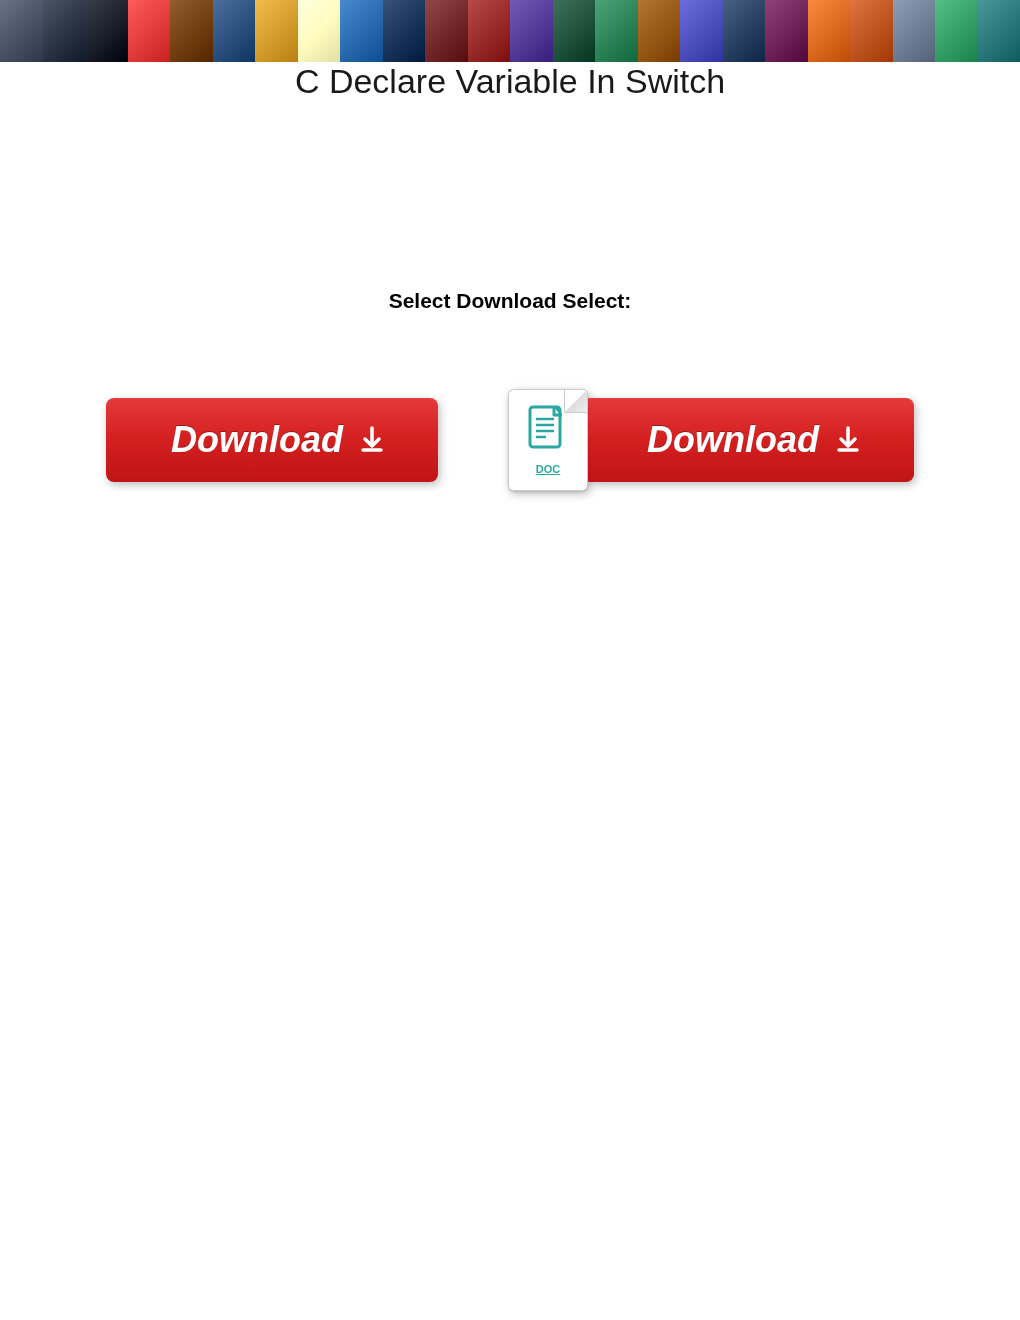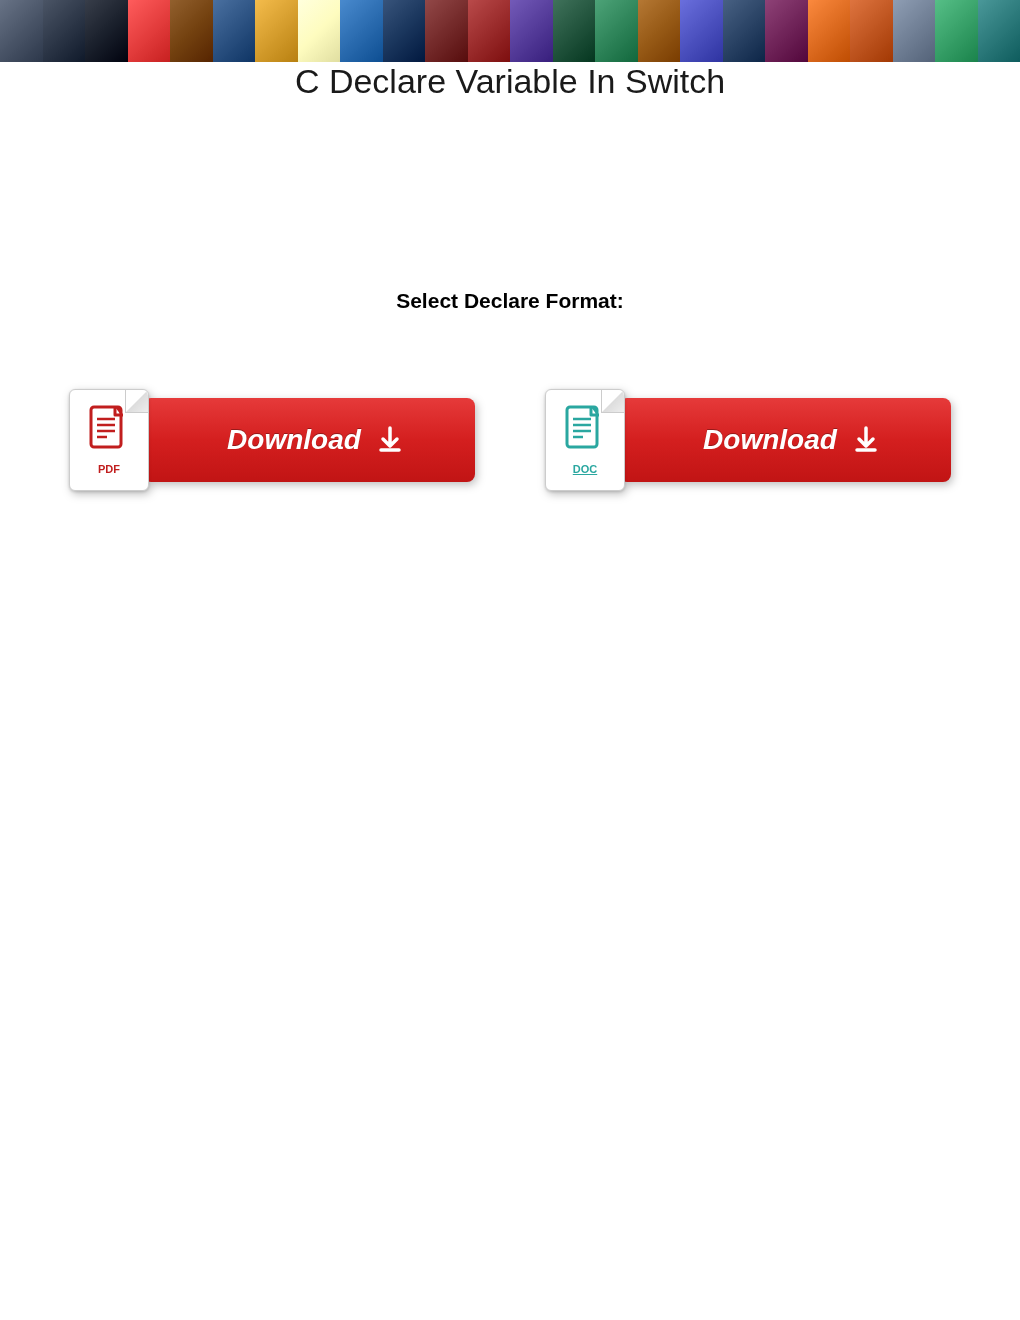--- a/index.html
+++ b/index.html
@@ -117,21 +117,21 @@
   display: flex;
   align-items: center;
   justify-content: center;
   gap: 14px;
   padding-left: 14px;
   position: relative;
   z-index: 1;
 }
 .btn-text {
   color: #fff;
-  font-size: 28px;
+  font-size: 36px;
   font-weight: 700;
   font-style: italic;
   text-shadow: 0 -1px 0 rgba(0,0,0,0.3);
 }
 .dl-arrow {
   width: 30px;
   height: 30px;
 }
 </style>
 </head>
@@ -160,40 +160,26 @@
     <div class="banner-tile" style="background: linear-gradient(135deg, rgb(251, 137, 62) 0%, rgb(221, 107, 32) 50%, rgb(191, 77, 2) 100%);"></div>
     <div class="banner-tile" style="background: linear-gradient(135deg, rgb(222, 116, 63) 0%, rgb(192, 86, 33) 50%, rgb(162, 56, 3) 100%);"></div>
     <div class="banner-tile" style="background: linear-gradient(135deg, rgb(143, 158, 180) 0%, rgb(113, 128, 150) 50%, rgb(83, 98, 120) 100%);"></div>
     <div class="banner-tile" style="background: linear-gradient(135deg, rgb(86, 191, 135) 0%, rgb(56, 161, 105) 50%, rgb(26, 131, 75) 100%);"></div>
     <div class="banner-tile" style="background: linear-gradient(135deg, rgb(74, 152, 153) 0%, rgb(44, 122, 123) 50%, rgb(14, 92, 93) 100%);"></div>
   </div>
 
 <h1 class="page-title">C Declare Variable In Switch</h1>
 
 <div class="subtitle-wrap">
-  <div class="subtitle">Select Declare Format:</div>
+  <div class="subtitle">Select Download Select:</div>
 </div>
 
 <div class="buttons-row">
 
   <div class="download-btn">
-    <div class="file-icon">
-      <div class="file-icon-inner">
-        <svg class="pdf-doc-svg" viewBox="0 0 48 56">
-          <rect x="6" y="2" width="30" height="40" rx="3" fill="none" stroke="#c11e1e" stroke-width="3"></rect>
-          <path d="M30 2 L30 10 L38 10" fill="none" stroke="#c11e1e" stroke-width="3" stroke-linejoin="round"></path>
-          <path d="M36 2 L36 10 L30 2" fill="#c11e1e"></path>
-          <line x1="12" y1="14" x2="30" y2="14" stroke="#c11e1e" stroke-width="2.5"></line>
-          <line x1="12" y1="20" x2="30" y2="20" stroke="#c11e1e" stroke-width="2.5"></line>
-          <line x1="12" y1="26" x2="30" y2="26" stroke="#c11e1e" stroke-width="2.5"></line>
-          <line x1="12" y1="32" x2="22" y2="32" stroke="#c11e1e" stroke-width="2.5"></line>
-        </svg>
-        <div class="file-label pdf-label">PDF</div>
-      </div>
-    </div>
     <div class="btn-body">
       <span class="btn-text">Download</span>
       <svg class="dl-arrow" viewBox="0 0 30 30">
         <path d="M15 3 L15 20 M8 14 L15 21 L22 14 M6 25 L24 25" stroke="#fff" stroke-width="3.5" fill="none" stroke-linecap="round" stroke-linejoin="round"></path>
       </svg>
     </div>
   </div>
 
   <div class="download-btn">
     <div class="file-icon">

